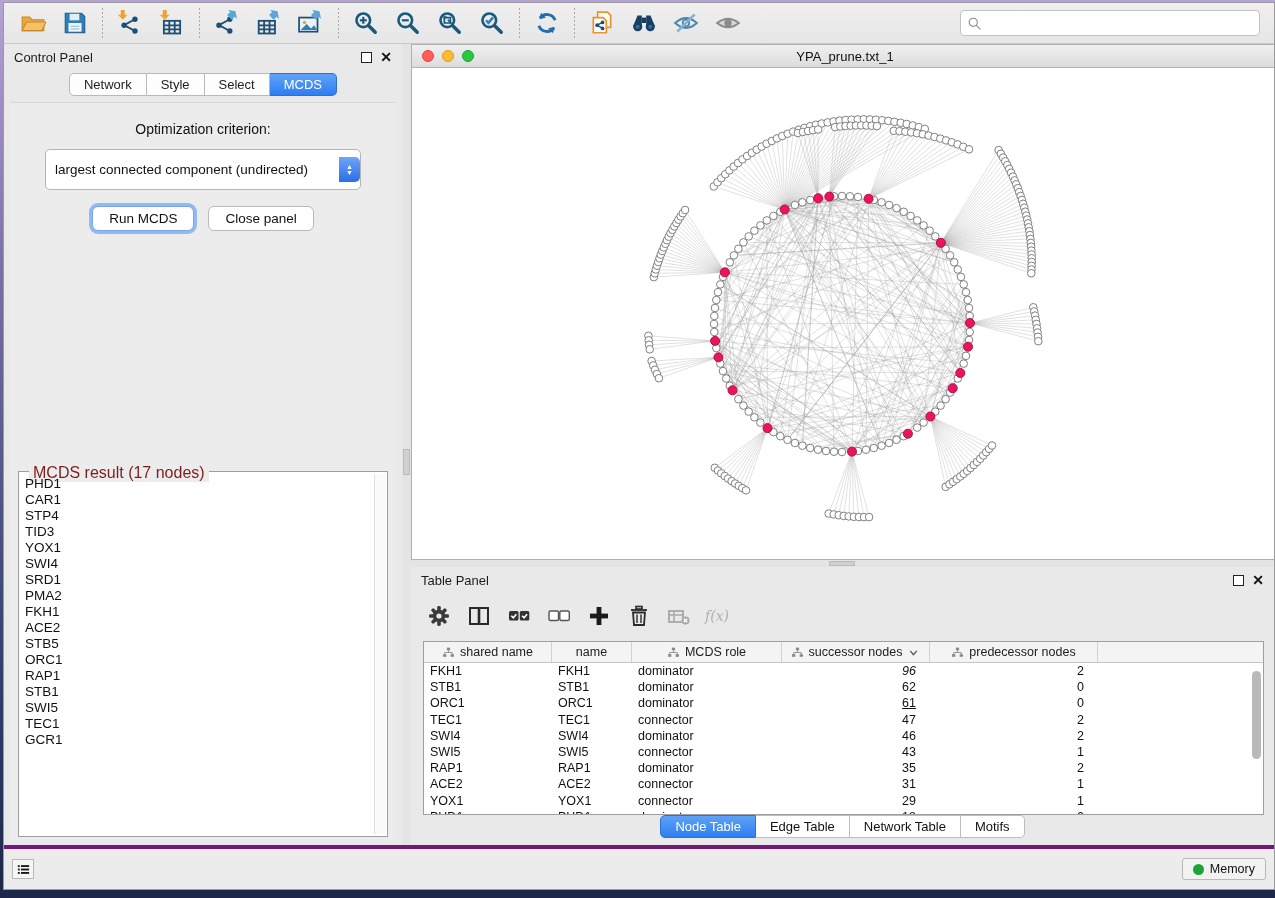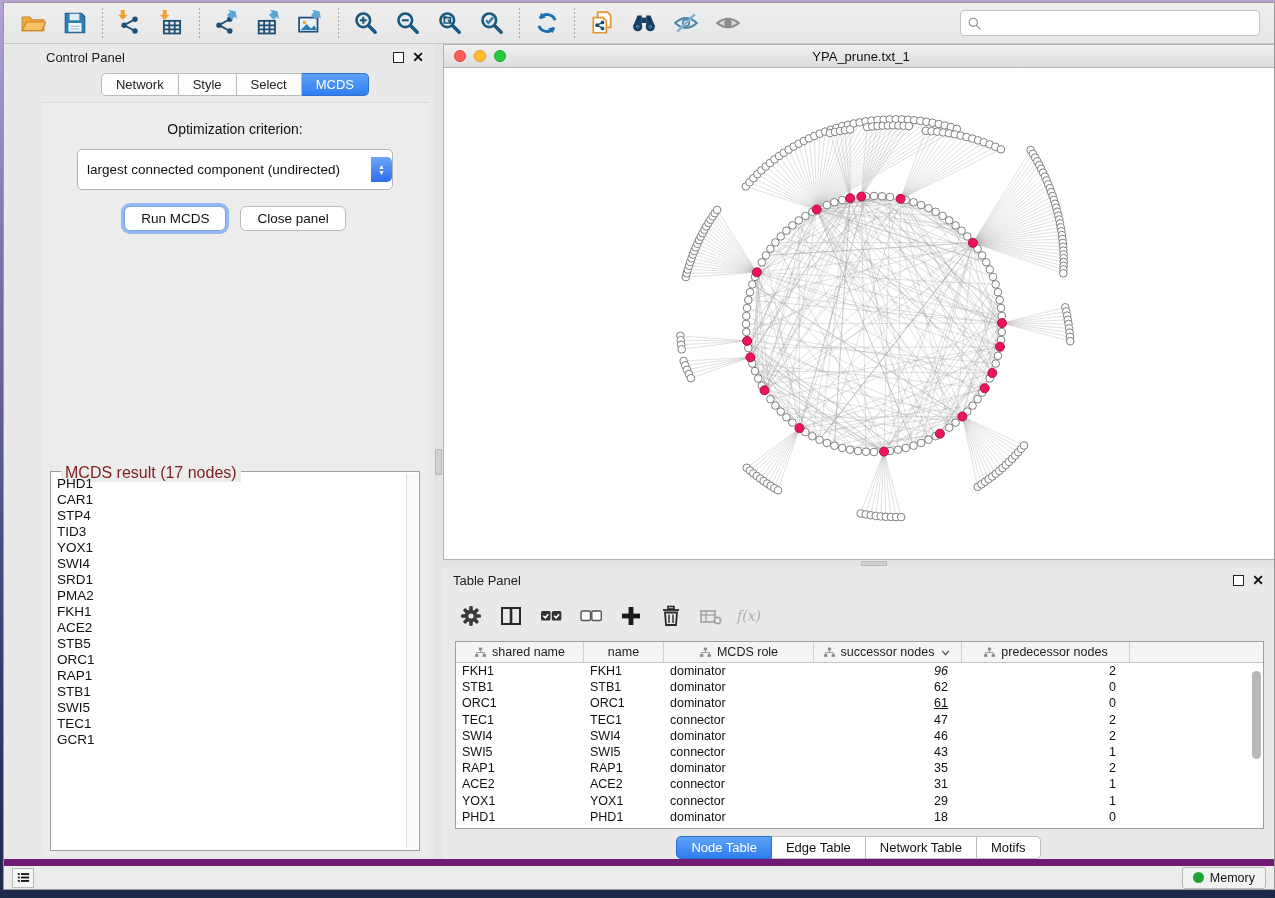--- a/index.html
+++ b/index.html
@@ -16,21 +16,21 @@
   .tbi svg { width:26px; height:26px; }
   .tb-sep { width:1px; height:30px; margin:0 6px;
     background-image:linear-gradient(#a9a9a9 40%, transparent 40%); background-size:1px 4px; }
   .tb-spacer { flex:1; }
   .searchbox { width:300px; height:26px; background:#fff; border:1px solid #c2c2c2; border-radius:4px;
     display:flex; align-items:center; padding:0 6px; margin-right:6px; }
   .searchbox svg { width:15px; height:15px; margin-right:5px; }
   .searchbox input { border:none; outline:none; flex:1; font-size:13px; background:transparent; }
 
   
-  .main { flex:1; display:flex; min-height:0;padding-left:32px; }
+  .main { flex:1; display:flex; min-height:0; }
 
   
   .cpanel { width:398px; flex:0 0 auto; background:#e9e9e9; display:flex; flex-direction:column; }
   .panel-titlebar { height:26px; display:flex; align-items:center; padding:0 10px; flex:0 0 auto; }
   .panel-title { font-size:13px; color:#1c1c1c; }
   .panel-btns { margin-left:auto; display:flex; align-items:center; gap:8px; }
   .float-btn { width:11px; height:11px; border:1.5px solid #222; background:#fff; }
   .close-x { font-size:14px; font-weight:bold; color:#111; line-height:11px; }
   .cp-tabs { display:flex; justify-content:center; margin:3px 0 6px; flex:0 0 auto; }
   .cp-tab { font-size:13px; padding:3px 14px; background:#fdfdfd; border:1px solid #b9b9b9; border-left:none;
@@ -90,28 +90,28 @@
     position:relative; overflow:hidden; display:flex; flex-direction:column; }
   .thead { display:flex; background:#f4f4f4; border-bottom:1px solid #c6c6c6; flex:0 0 auto; height:21px; }
   .th { display:flex; align-items:center; justify-content:center; gap:5px; font-size:12.5px; color:#222;
     border-right:1px solid #d2d2d2; overflow:hidden; }
   .th svg { width:13px; height:13px; flex:0 0 auto; }
   .tbody { flex:1; overflow:hidden; position:relative; }
   .tr { display:flex; height:16.2px; align-items:center; }
   .td { font-size:12.5px; color:#111; padding:0 6px; white-space:nowrap; overflow:hidden; }
   .td.num { text-align:right; padding-right:14px; }
   .vscroll { position:absolute; right:2px; top:8px; width:9px; height:88px; background:#b9b9b9; border-radius:5px; }
-  .tp-tabs { height:30px; display:flex; justify-content:center; align-items:flex-end; flex:0 0 auto; }
+  .tp-tabs { height:30px; display:flex; justify-content:center; align-items:flex-start; flex:0 0 auto; }
   .tp-tab { font-size:13px; padding:3px 14px; background:#fff; border:1px solid #bdbdbd; border-left:none; color:#111; }
   .tp-tab:first-child { border-left:1px solid #bdbdbd; border-radius:5px 0 0 5px; }
   .tp-tab:last-child { border-radius:0 5px 5px 0; }
   .tp-tab.active { background:linear-gradient(#5fa3f7,#2e7ef0); color:#fff; border-color:#2e6fd0; }
 
   
-  .statusbar { height:30px; border-top:7px solid #701a75; background:#ececec; display:flex;
+  .statusbar { height:44px; border-top:4px solid #701a75; background:#ececec; display:flex;
     align-items:center; padding:0 8px; flex:0 0 auto; }
   .list-btn { width:22px; height:20px; background:#f6f6f6; border:1px solid #b9b9b9;
     display:flex; align-items:center; justify-content:center; }
   .memory-btn { margin-left:auto; height:22px; border:1px solid #b9b9b9; border-radius:3px; background:#f2f2f2;
     display:flex; align-items:center; gap:6px; padding:0 10px; font-size:12.5px; color:#111; }
   .memdot { width:11px; height:11px; border-radius:50%; background:#1ea336; }
 </style>
 </head>
 <body>
 

